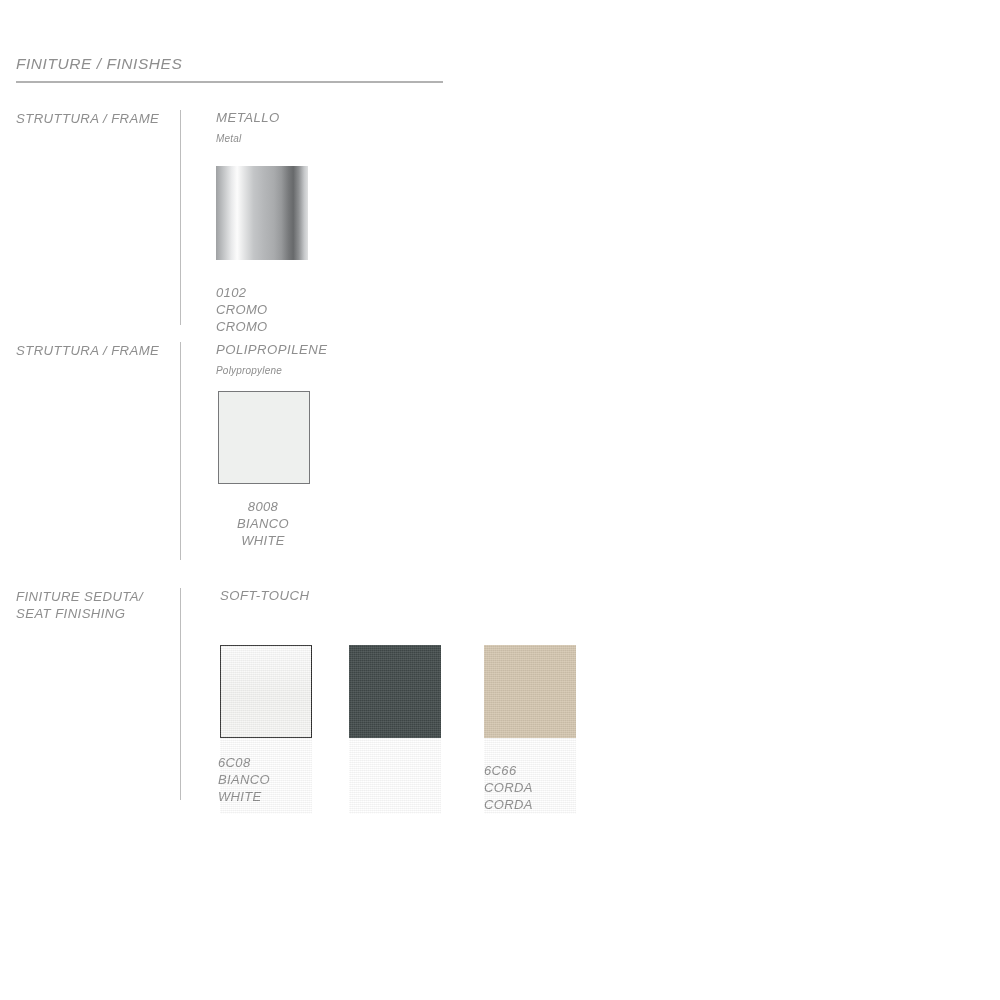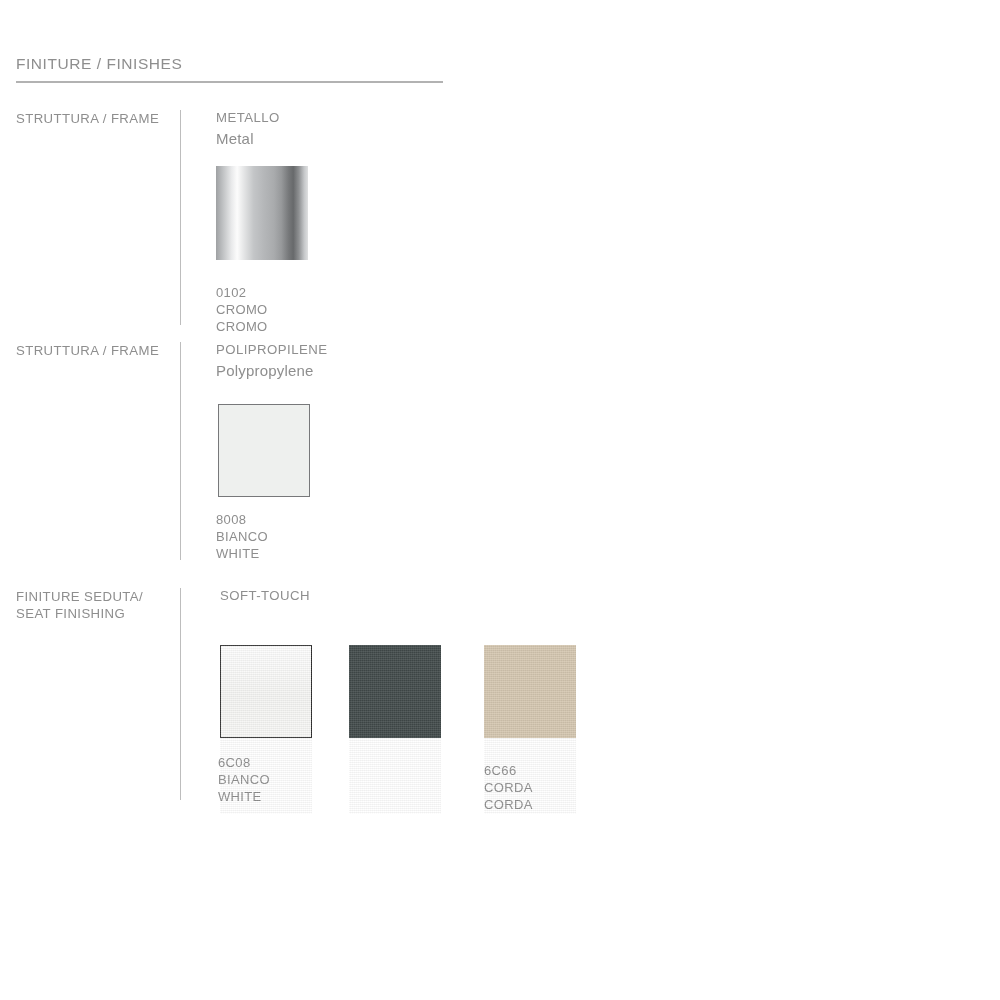--- a/index.html
+++ b/index.html
@@ -13,20 +13,21 @@
     font-family: "Liberation Sans", sans-serif;
     color: #8b8b8b;
     -webkit-font-smoothing: antialiased;
   }
 
   .page {
     position: relative;
     width: 844px;
     height: 1000px;
     overflow: hidden;
+    font-style: italic;
   }
 
   
   .page-title {
     position: absolute;
     left: 16px;
     top: 55px;
     font-size: 15.5px;
     letter-spacing: 0.55px;
     color: #8e8e8e;
@@ -71,21 +72,21 @@
     top: 0;
   }
   .group-title {
     font-size: 13.2px;
     letter-spacing: 0.45px;
     line-height: 16px;
     color: #8e8e8e;
     white-space: nowrap;
   }
   .group-subtitle {
-    font-size: 15px;
+    font-size: 10px;
     letter-spacing: 0.2px;
     line-height: 16px;
     color: #8e8e8e;
     margin-top: 5px;
     white-space: nowrap;
   }
 
   
   .swatch-row {
     position: absolute;
@@ -179,21 +180,21 @@
       </div>
     </div>
   </div>
 
   <div class="section" style="top:342px;">
     <div class="section-label">STRUTTURA / FRAME</div>
     <div class="section-divider" style="height:218px;"></div>
     <div class="group">
       <div class="group-title">POLIPROPILENE</div>
       <div class="group-subtitle">Polypropylene</div>
-      <div class="swatch-row" style="position:relative; margin-top:25px; left:2px;">
+      <div class="swatch-row" style="position:relative; margin-top:12px; left:2px;text-align:center;">
         <div class="swatch-cell">
           <div class="swatch bordered-grey"></div>
           <div class="swatch-caption" style="margin-top:14px; margin-left:-2px;">
             <span class="caption-line">8008</span>
             <span class="caption-line">BIANCO</span>
             <span class="caption-line">WHITE</span>
           </div>
         </div>
       </div>
     </div>

